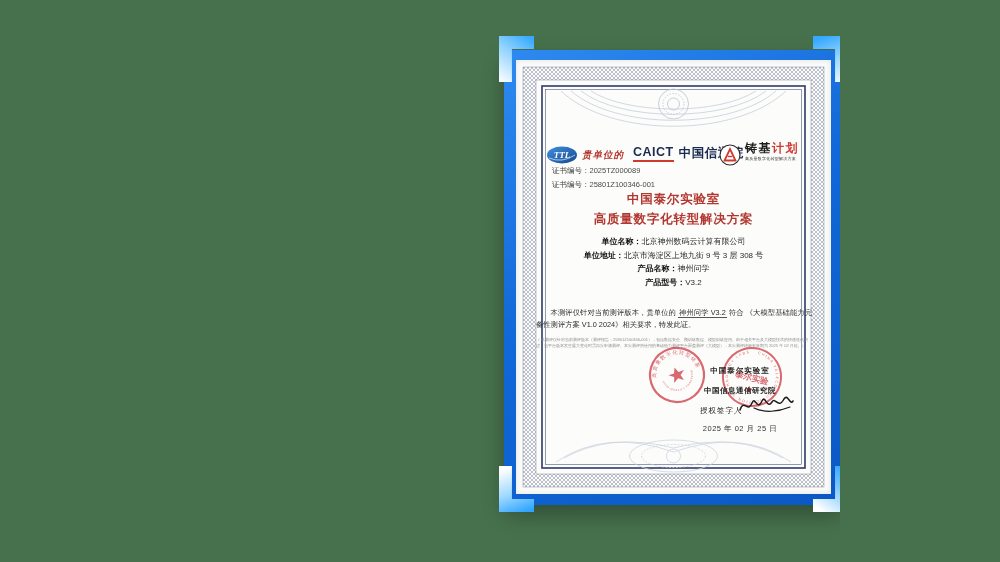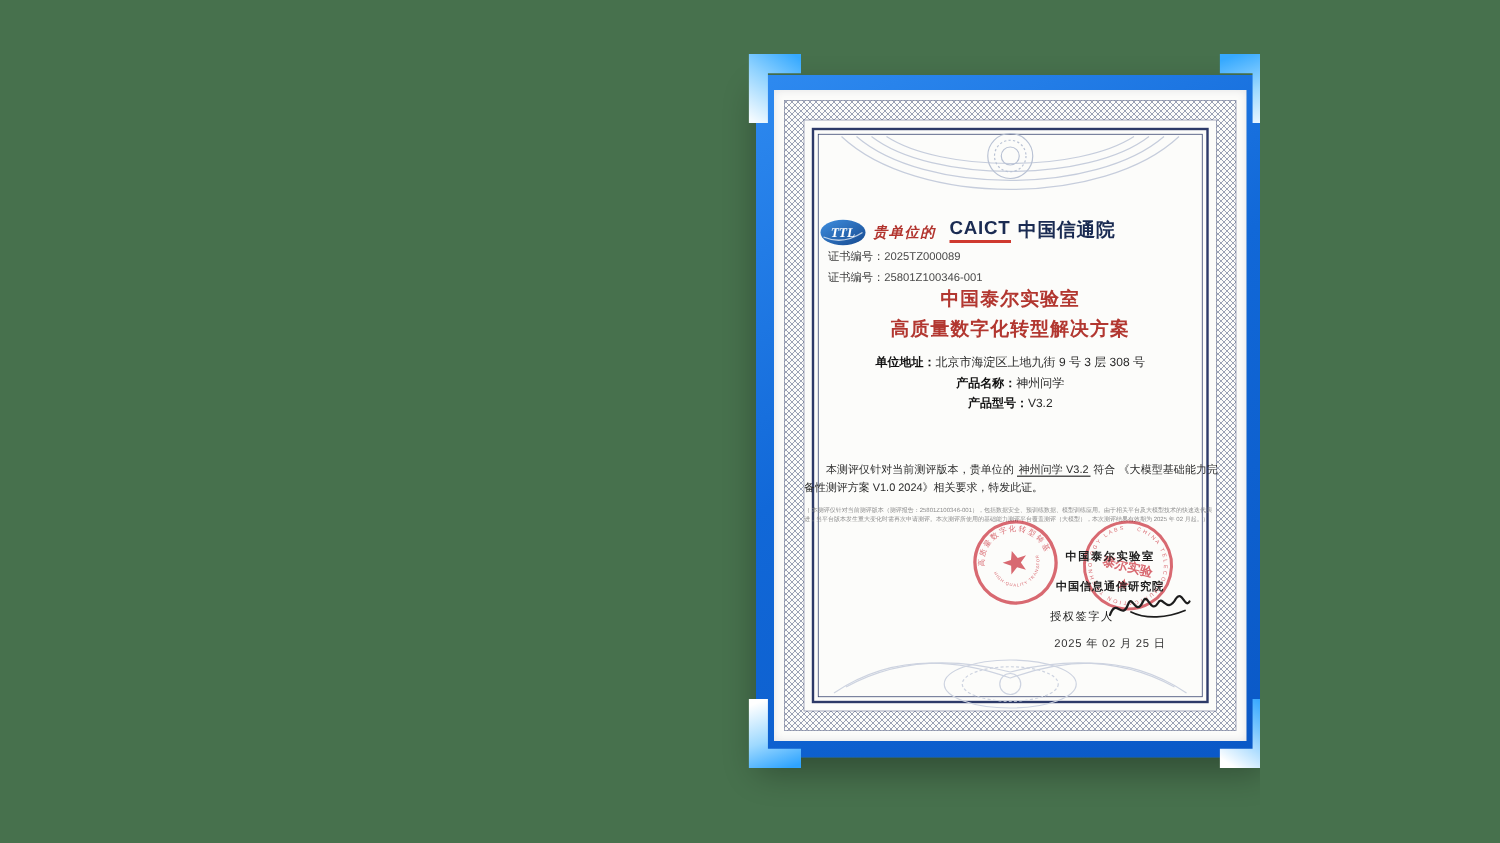--- a/index.html
+++ b/index.html
@@ -129,31 +129,45 @@
           <ellipse cx="16" cy="11" rx="15" ry="8.5" fill="url(#ttlg)"></ellipse>
           <path d="M3 14 Q16 19.5 29 11" stroke="#ffffff" stroke-width="0.9" fill="none" opacity="0.7"></path>
           <text x="16" y="14" text-anchor="middle" font-size="9" font-style="italic" font-weight="bold" fill="#ffffff" font-family="Liberation Serif, serif">TTL</text>
         </svg>
         <span class="ttl-name">贵单位的</span>
       </div>
       <div class="caict-logo">
         <span class="caict-abbr">CAICT</span>
         <span class="caict-name">中国信通院</span>
       </div>
+      <div class="zhuji-logo">
+        <svg width="22" height="22" viewBox="-11 -11 22 22">
+          <circle r="10" fill="#ffffff" stroke="#2b2b2b" stroke-width="1.1"></circle>
+          <path d="M0 -6 L5.5 5.5 L-5.5 5.5 Z" fill="none" stroke="#cf3a30" stroke-width="1.8"></path>
+          <path d="M-2.2 1.5 L2.2 1.5" stroke="#cf3a30" stroke-width="1.4"></path>
+        </svg>
+        <div class="zhuji-text">
+          <div class="zhuji-title">
+            <span class="blk">铸基</span><span class="red">计划</span>
+          </div>
+          <div class="zhuji-tagline">高质量数字化转型解决方案</div>
+        </div>
+      </div>
     </div>
 
     <div class="numbers">
       <div><span class="lbl">证书编号：</span><span>2025TZ000089</span></div>
       <div><span class="lbl">证书编号：</span><span>25801Z100346-001</span></div>
     </div>
 
     <div class="title1">中国泰尔实验室</div>
     <div class="title2">高质量数字化转型解决方案</div>
 
     <div class="fields">
+      <div class="row"><span class="lbl">单位名称：</span><span>北京神州数码云计算有限公司</span></div>
       <div class="row"><span class="lbl">单位地址：</span><span>北京市海淀区上地九街 9 号 3 层 308 号</span></div>
       <div class="row"><span class="lbl">产品名称：</span><span>神州问学</span></div>
       <div class="row"><span class="lbl">产品型号：</span><span>V3.2</span></div>
     </div>
 
     <div class="body-par">
       <span>本测评仅针对当前测评版本，贵单位的 </span><span class="uline">神州问学 V3.2</span><span> 符合 《大模型基础能力完备性测评方案 V1.0 2024》相关要求，特发此证。</span>
     </div>
 
     <div class="footnote">（ 本测评仅针对当前测评版本（测评报告：25801Z100346-001），包括数据安全、预训练数据、模型训练应用。由于相关平台及大模型技术的快速迭代演进，当平台版本发生重大变化时需再次申请测评。本次测评所使用的基础能力测评平台覆盖测评（大模型），本次测评结果有效期为 2025 年 02 月起。）</div>

